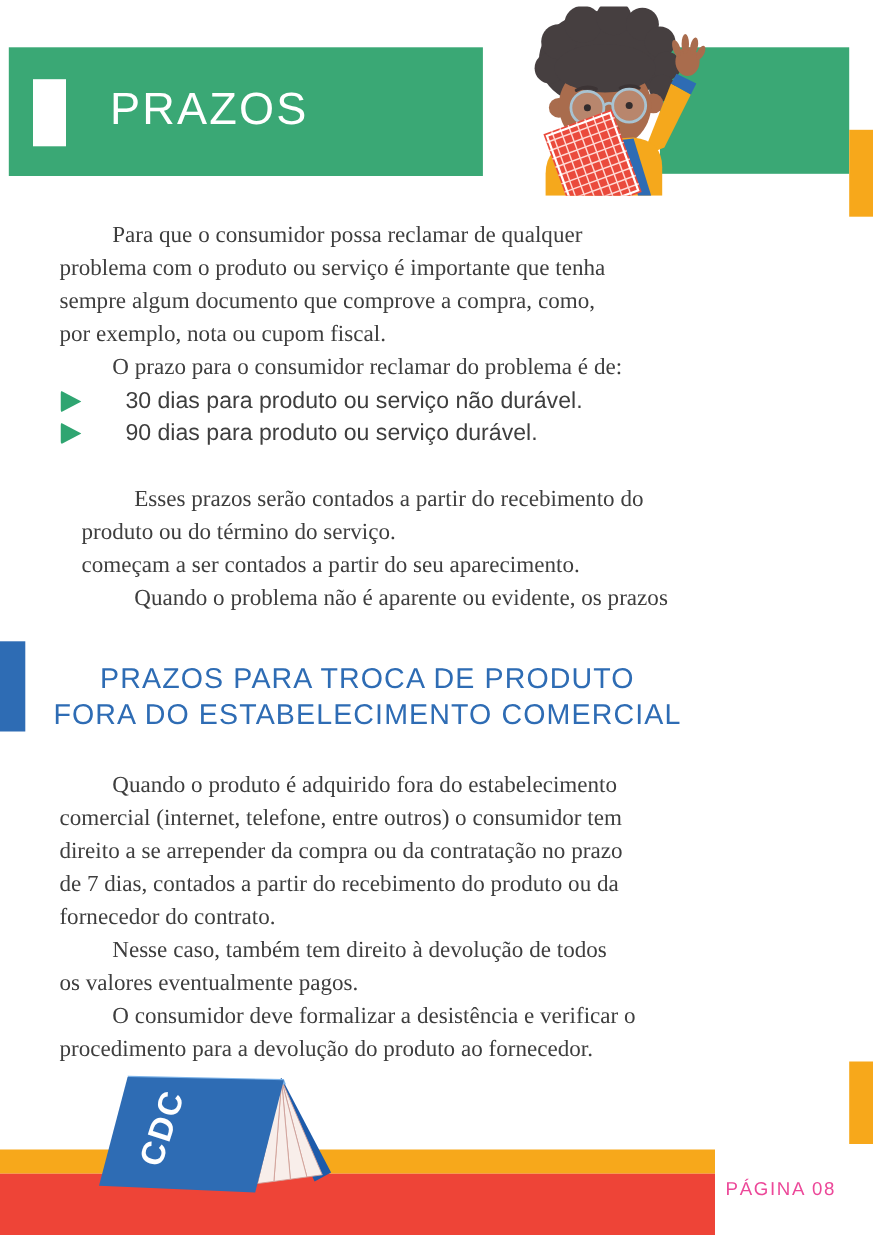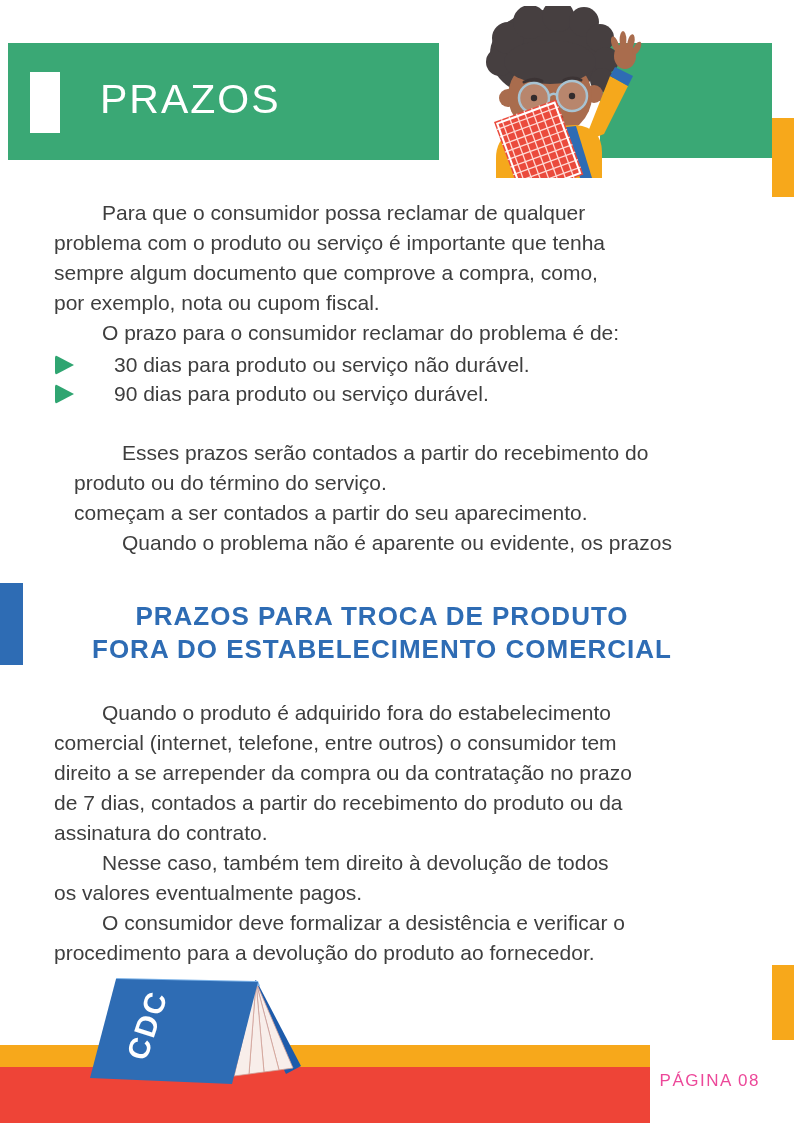--- a/index.html
+++ b/index.html
@@ -20,44 +20,43 @@
   }
   .green-band{left:600px;top:43px;width:172px;height:115px;background:var(--green);}
   .char-illu{left:482px;top:6px;width:172px;height:172px;}
 
   .accent-right{left:772px;width:22px;background:var(--orange);}
   .accent-right.top{top:118px;height:79px;}
   .accent-right.bottom{top:965px;height:75px;}
   .accent-left-blue{left:0;top:583px;width:23px;height:82px;background:var(--blue);}
 
   
-  .textblock{left:54px;width:690px;font-size:21px;line-height:30px;}
+  .textblock{left:54px;width:690px;font-size:21px;line-height:30px;font-family:Liberation Serif, serif;}
   .line{white-space:nowrap;}
   .indent{text-indent:48px;}
   #intro-block{top:198px;}
   #deadline-note-block{top:438px;margin-left:20px;}
   #section2-block{top:698px;}
 
   
   .bullet-list{left:54px;top:350px;width:690px;}
   .bullet-row{display:flex;align-items:center;height:29px;text-align:center;}
   .tri{
     width:0;height:0;flex:0 0 auto;margin-left:1px;margin-right:40px;
     border-left:19px solid var(--bullet,#2fa571);
     border-top:10px solid transparent;border-bottom:10px solid transparent;
     border-radius:3px;
   }
   .bullet-label{font-size:21px;}
 
   
   .section-heading{
     left:0;top:600px;width:668px;text-align:center;
-    font-size:26px;line-height:33px;font-weight:bold;color:var(--blue);
+    font-size:26px;line-height:33px;font-weight:normal;color:var(--blue);
     letter-spacing:1px;
-    margin-left:48px;
   }
 
   
   .stripe-orange{left:0;top:1045px;width:650px;height:22px;background:var(--orange);}
   .stripe-red{left:0;top:1067px;width:650px;height:56px;background:var(--red);}
   .book-illu{left:88px;top:974px;width:218px;height:114px;}
   .page-number{
     left:auto;right:34px;top:1071px;font-size:17px;letter-spacing:1.5px;
     color:#ec4899;
   }
@@ -171,21 +170,21 @@
 <div class="abs section-heading">
   <div>PRAZOS PARA TROCA DE PRODUTO</div>
   <div>FORA DO ESTABELECIMENTO COMERCIAL</div>
 </div>
 
 <div class="abs textblock" id="section2-block">
   <div class="line indent">Quando o produto é adquirido fora do estabelecimento</div>
   <div class="line">comercial (internet, telefone, entre outros) o consumidor tem</div>
   <div class="line">direito a se arrepender da compra ou da contratação no prazo</div>
   <div class="line">de 7 dias, contados a partir do recebimento do produto ou da</div>
-  <div class="line">assinatura do contrato.</div>
+  <div class="line">fornecedor do contrato.</div>
   <div class="line indent">Nesse caso, também tem direito à devolução de todos</div>
   <div class="line">os valores eventualmente pagos.</div>
   <div class="line indent">O consumidor deve formalizar a desistência e verificar o</div>
   <div class="line">procedimento para a devolução do produto ao fornecedor.</div>
 </div>
 
 <div class="abs stripe-orange"></div>
 <div class="abs stripe-red"></div>
 <div class="abs accent-right bottom"></div>
 

